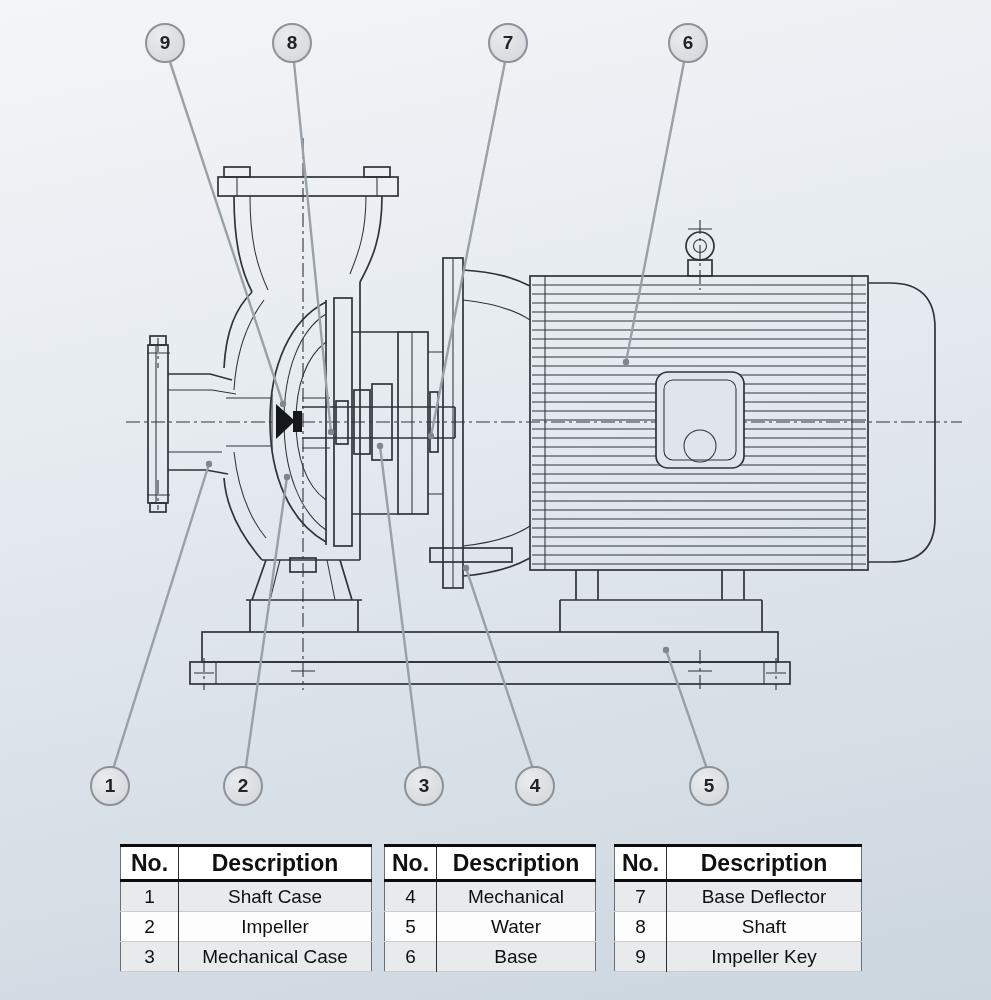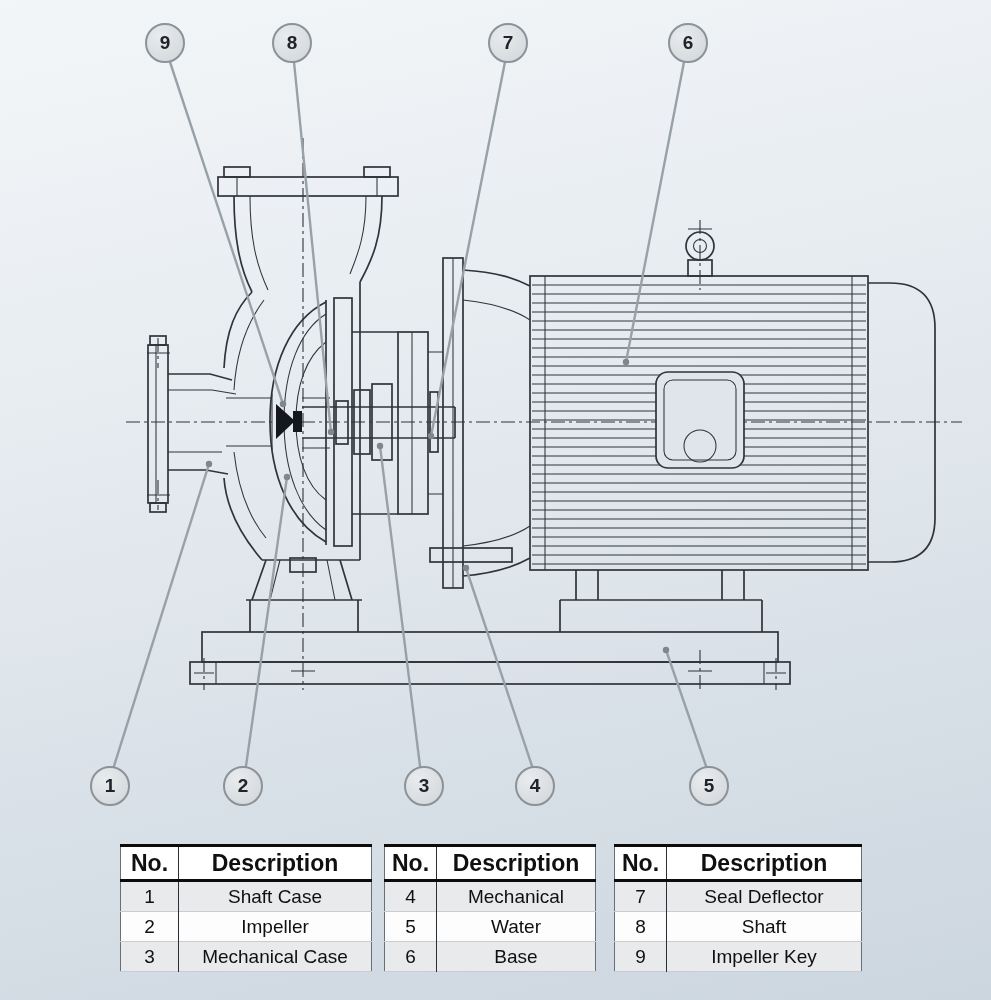--- a/index.html
+++ b/index.html
@@ -243,21 +243,21 @@
       </colgroup>
     <thead>
       <tr>
         <th>No.</th>
         <th>Description</th>
       </tr>
     </thead>
     <tbody>
       <tr>
         <td>7</td>
-        <td>Seal Deflector</td>
+        <td>Base Deflector</td>
       </tr>
       <tr>
         <td>8</td>
         <td>Shaft</td>
       </tr>
       <tr>
         <td>9</td>
         <td>Impeller Key</td>
       </tr>
     </tbody>

